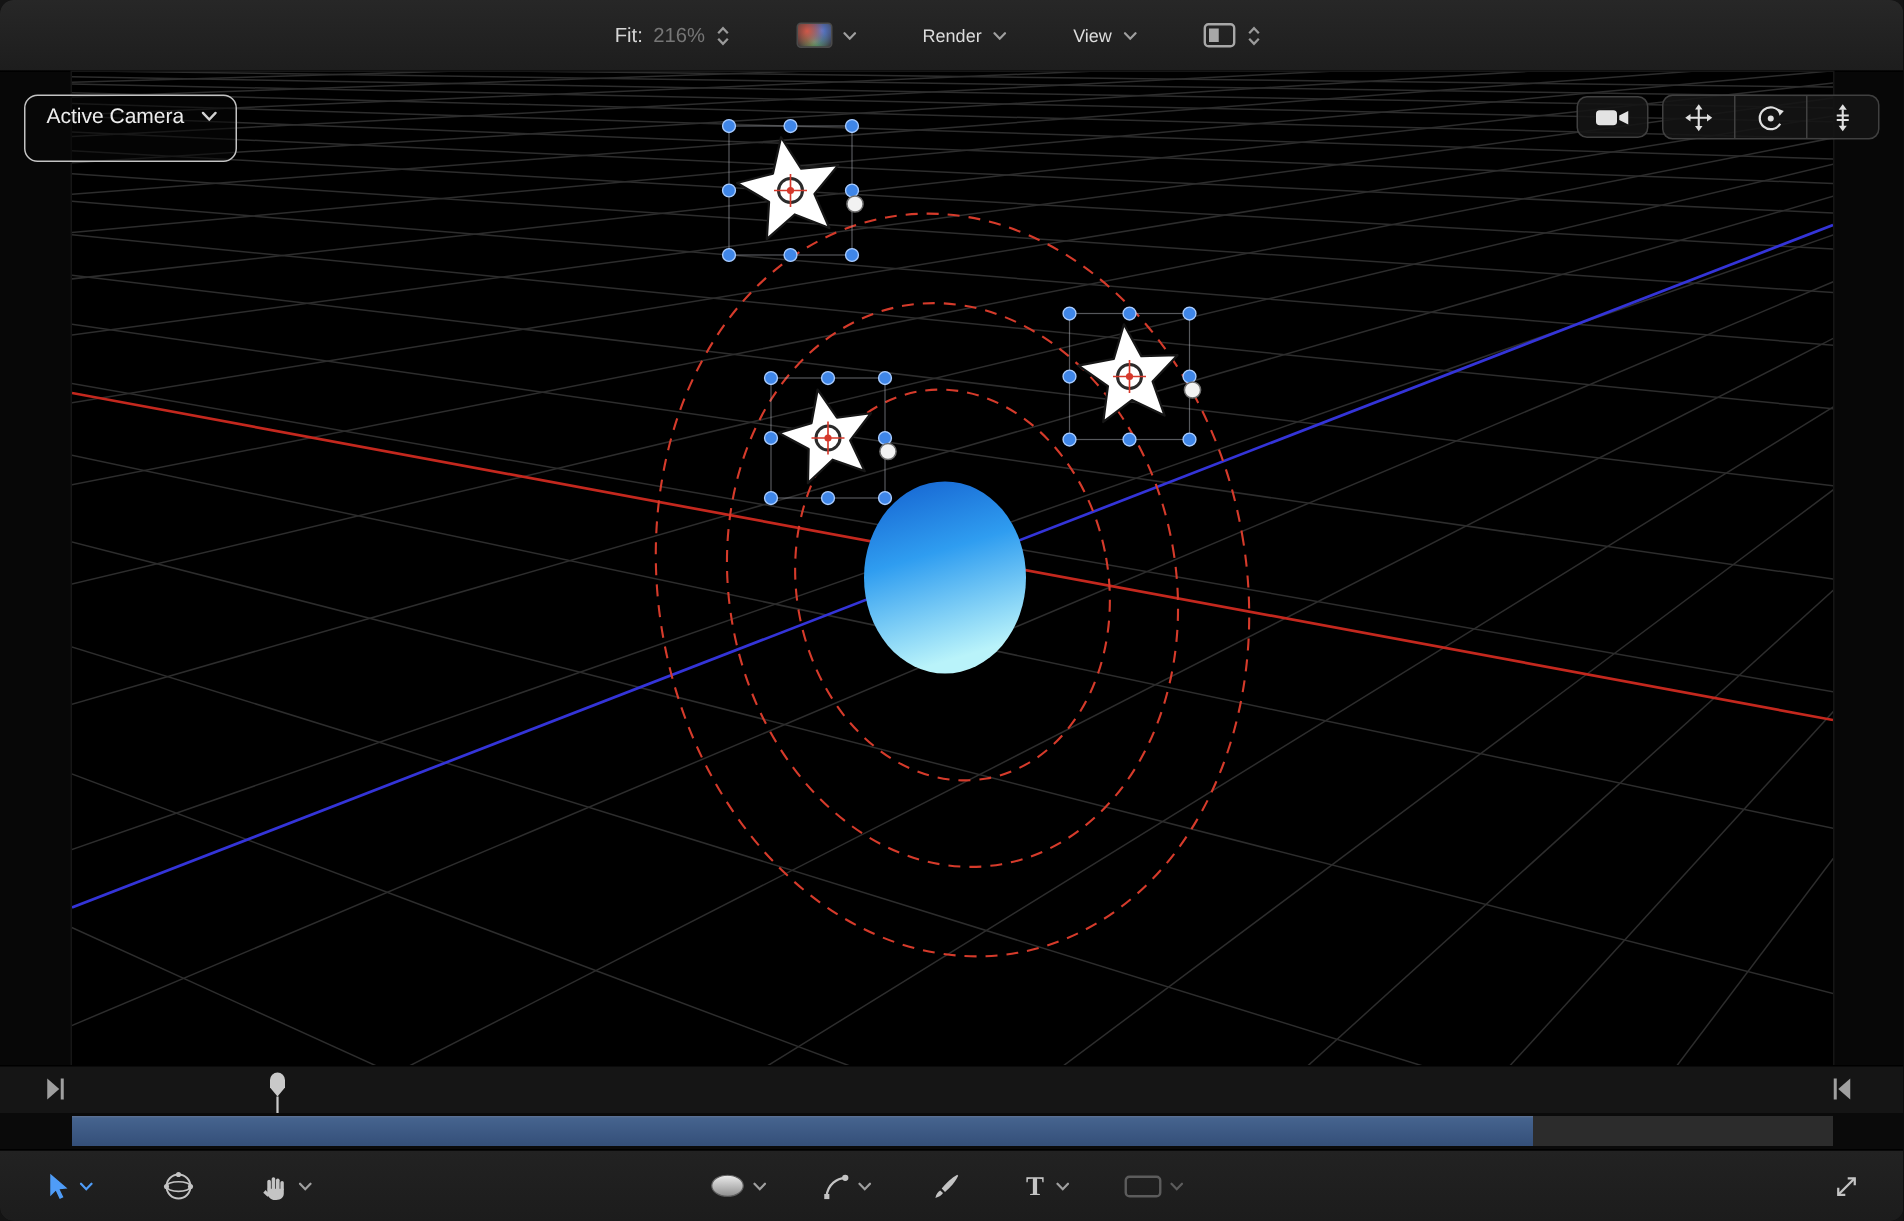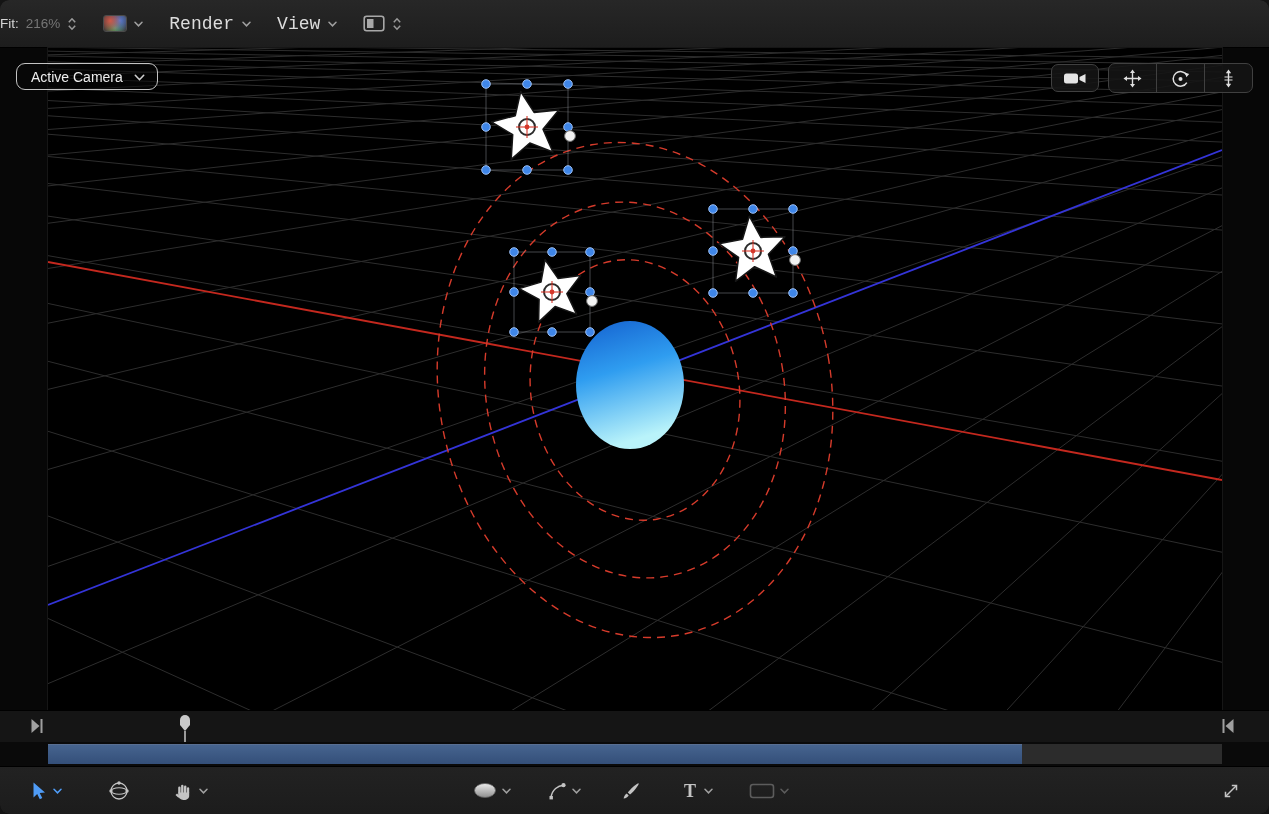--- a/index.html
+++ b/index.html
@@ -3,38 +3,38 @@
 <meta charset="utf-8">
 <style>
   *{margin:0;padding:0;box-sizing:border-box}
   html,body{width:1269px;height:814px;background:#141414;overflow:hidden}
   body{font-family:"Liberation Sans",sans-serif;-webkit-font-smoothing:antialiased;color:#ddd}
   .app{position:relative;width:1269px;height:814px;background:#060606;border-radius:9px;overflow:hidden}
 
   
   .top-toolbar{position:absolute;top:0;left:0;right:0;height:48px;
     background:linear-gradient(#272727,#1d1d1d);border-bottom:1px solid #000;
-    display:flex;align-items:center;justify-content:flex-start;gap:26px;padding-right:18px}
+    display:flex;align-items:center;justify-content:center;gap:44px;padding-right:18px}
   .tt-group{display:flex;align-items:center;gap:7px;font-size:13.5px}
   .tt-label{color:#d6d6d6}
   .tt-value{color:#767676}
-  .tt-btn{display:flex;align-items:center;gap:8px;color:#dcdcdc;font-size:18px;background:none;border:none;cursor:default;font-family:Liberation Mono, monospace}
+  .tt-btn{display:flex;align-items:center;gap:8px;color:#dcdcdc;font-size:12px;background:none;border:none;cursor:default;font-family:Liberation Sans, sans-serif}
   .chev{color:#9f9f9f;display:block}
   .swatch{width:24px;height:17px;border-radius:3px;border:1px solid #4a4a4a;
     background:
       radial-gradient(circle at 28% 32%, rgba(214,88,72,.95), rgba(214,88,72,0) 62%),
       radial-gradient(circle at 72% 30%, rgba(88,124,216,.95), rgba(88,124,216,0) 62%),
       radial-gradient(circle at 50% 78%, rgba(96,168,96,.95), rgba(96,168,96,0) 66%),
       #3a3a3a}
 
   
   .viewport{position:absolute;top:48px;left:0;width:1269px;height:662px;background:#070707}
   #scene-svg{position:absolute;left:48px;top:0;background:#000;box-shadow:0 0 0 1px #161616}
   .camera-menu{position:absolute;left:16px;top:15px;display:flex;align-items:center;gap:11px;
-    padding:5px 12px 4px 14px;background:rgba(8,8,8,.55);border:1.5px solid #c3c3c3;border-radius:9px;
+    padding:5px 12px 22px 14px;background:rgba(8,8,8,.55);border:1.5px solid #c3c3c3;border-radius:9px;
     color:#ededed;font-size:14px;font-family:inherit;cursor:default}
   .camera-menu .chev{color:#d0d0d0}
   .cam-tools{position:absolute;right:16px;top:15px;display:flex;gap:9px;align-items:center}
   .ct-btn{height:28px;display:flex;align-items:center;justify-content:center;
     background:rgba(20,20,20,.88);border:1px solid #404040;border-radius:7px;padding:0 11px;cursor:default}
   .ct-group{display:flex;background:rgba(20,20,20,.88);border:1px solid #404040;border-radius:7px;overflow:hidden}
   .ct-cell{height:28px;padding:0 14px;display:flex;align-items:center;border-left:1px solid #404040;background:none;border-top:none;border-bottom:none;border-right:none;cursor:default}
   .ct-cell:first-child{border-left:none}
 
   

